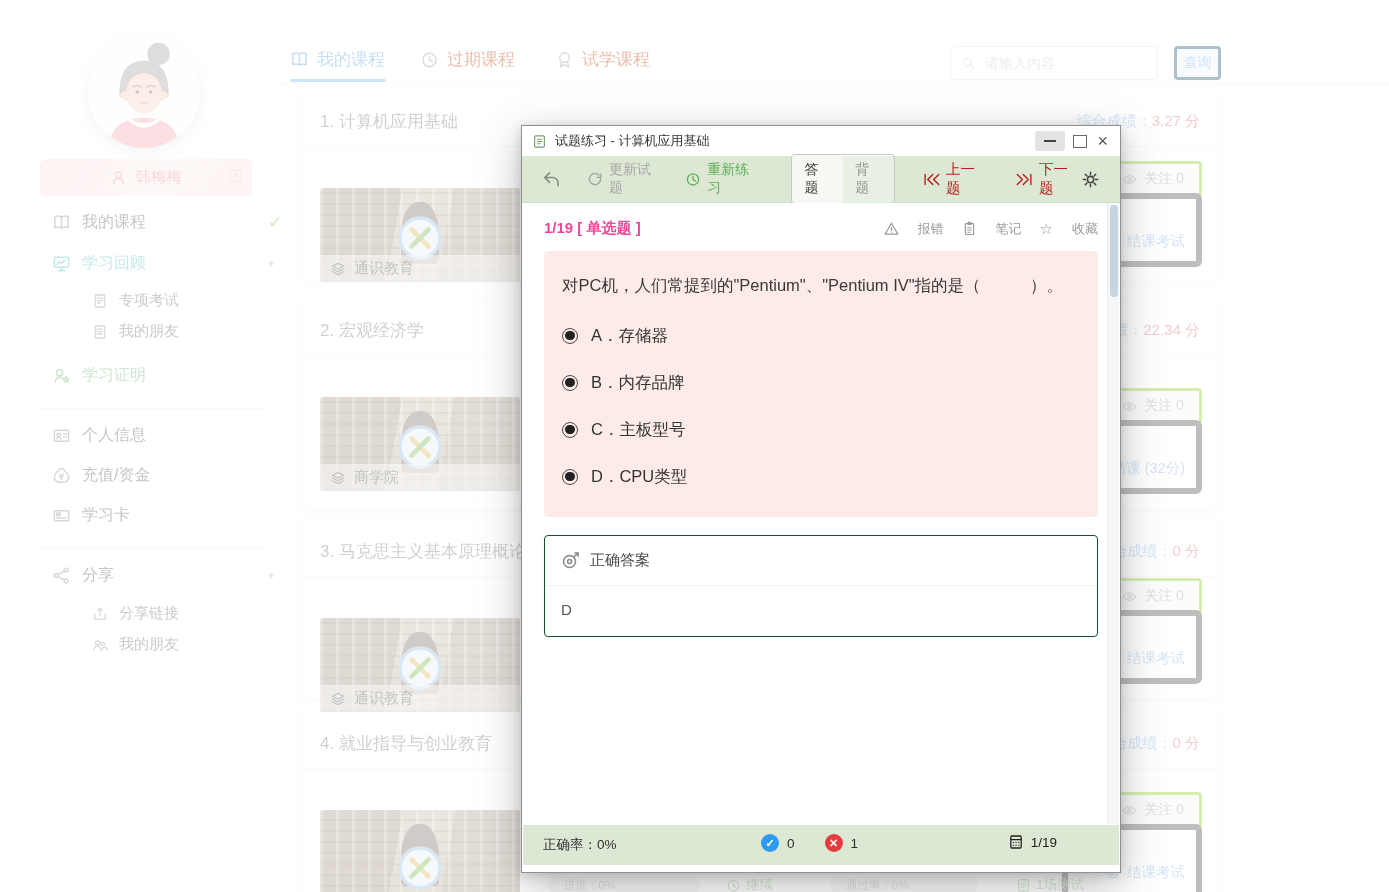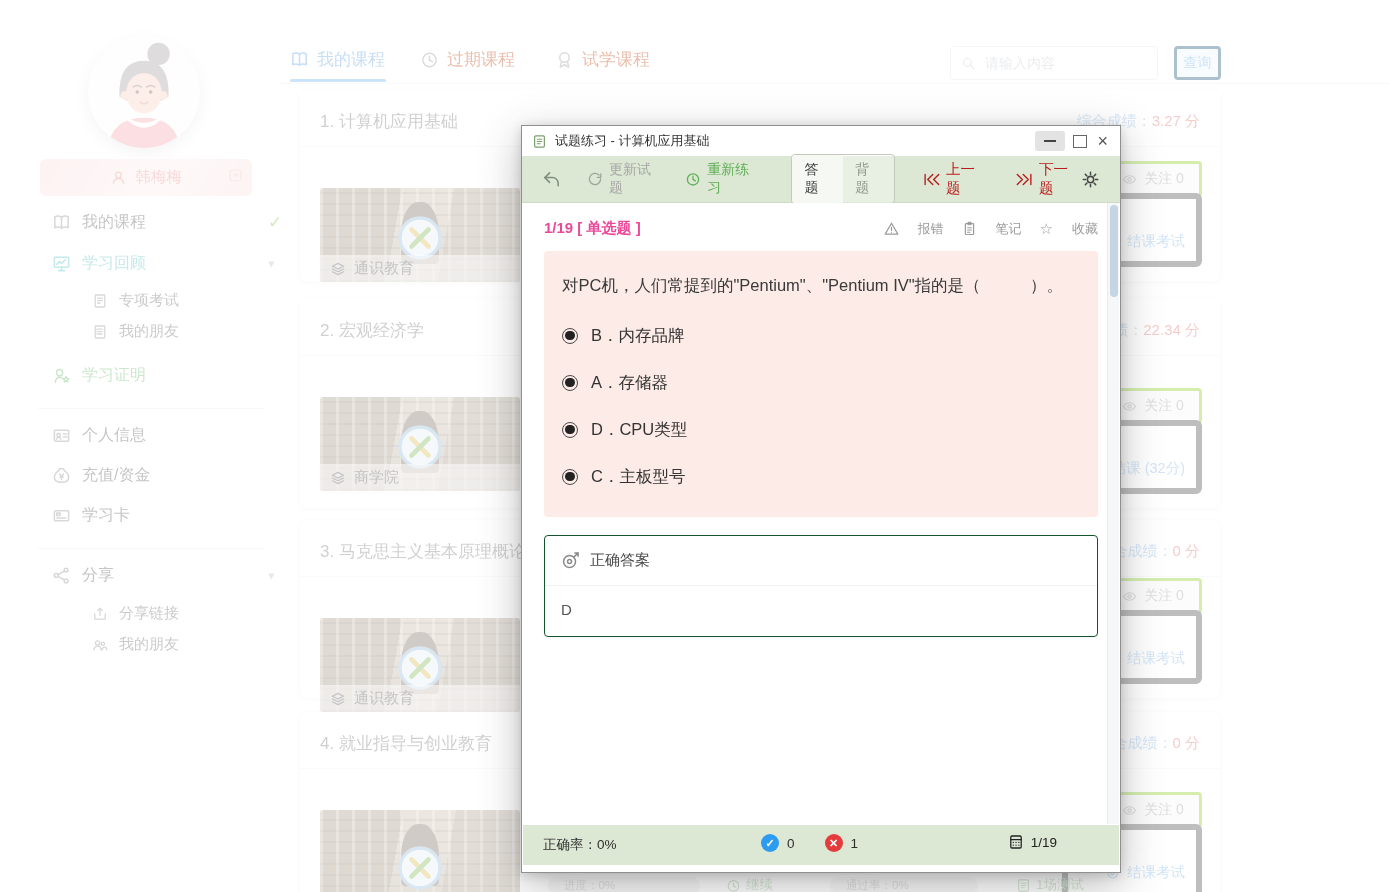--- a/index.html
+++ b/index.html
@@ -620,33 +620,33 @@
             <span style="font-size:15px">☆</span>
             <span>收藏</span>
           </span>
         </span>
       </div>
 
       <div class="panel">
         <div class="q-text">对PC机，人们常提到的"Pentium"、"Pentium IV"指的是（　　　）。</div>
         <div class="opt">
           <span class="radio"></span>
-          <span>B．内存品牌</span>
+          <span>A．存储器</span>
         </div>
         <div class="opt">
           <span class="radio"></span>
-          <span>A．存储器</span>
+          <span>B．内存品牌</span>
+        </div>
+        <div class="opt">
+          <span class="radio"></span>
+          <span>C．主板型号</span>
         </div>
         <div class="opt">
           <span class="radio"></span>
           <span>D．CPU类型</span>
-        </div>
-        <div class="opt">
-          <span class="radio"></span>
-          <span>C．主板型号</span>
         </div>
       </div>
 
       <div class="sec">
         <div class="sec-h">
           <svg class="ic">
               <use href="#i-target"></use>
             </svg>
           <span>正确答案</span>
         </div>

